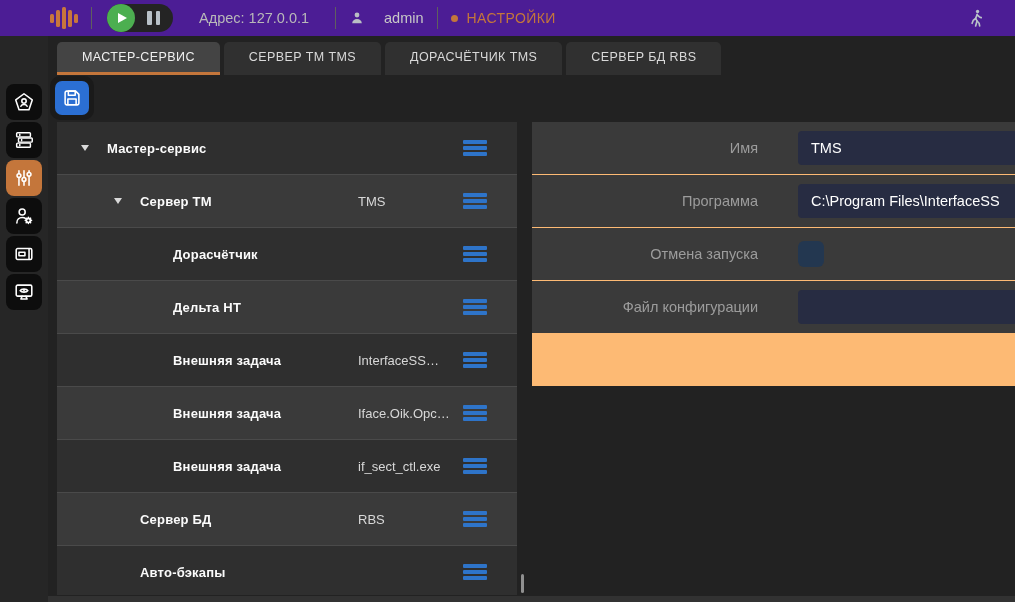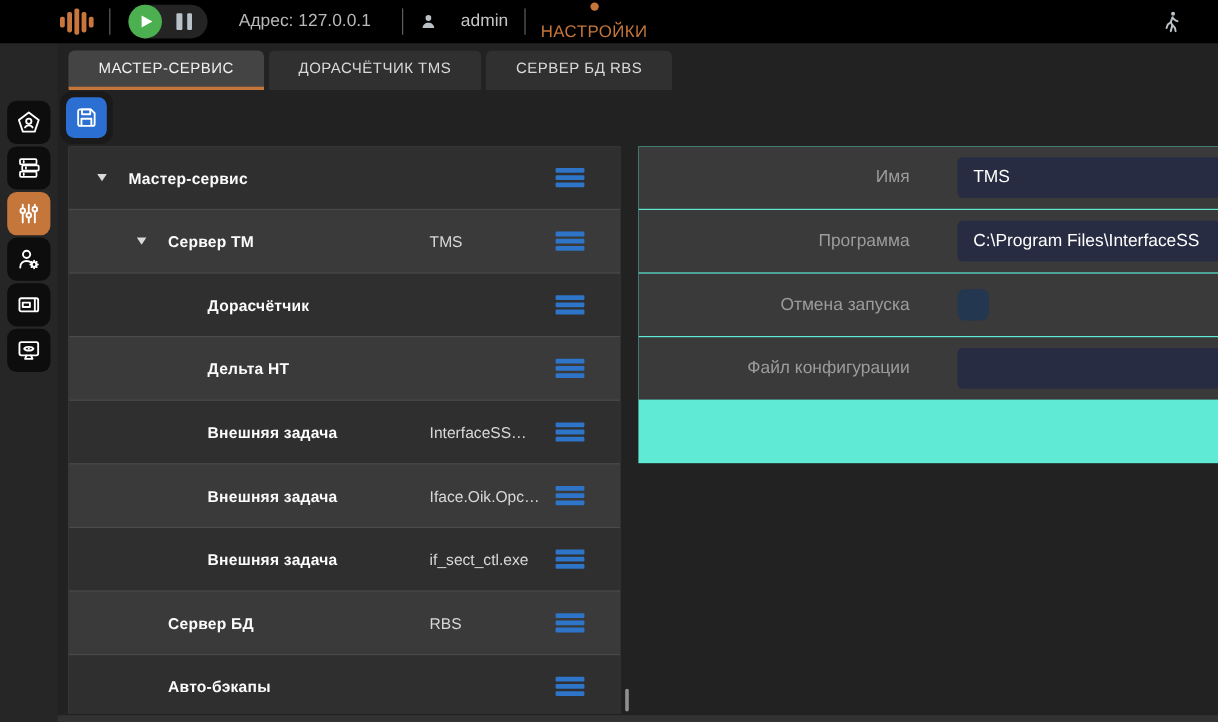--- a/index.html
+++ b/index.html
@@ -4,37 +4,37 @@
 <style>
   * { box-sizing: border-box; margin: 0; padding: 0; }
   html,body { width:1015px; height:602px; overflow:hidden; }
   body {
     position:relative; background:#222222;
     font-family:"Liberation Sans", sans-serif; color:#e0e0e0;
     -webkit-font-smoothing:antialiased;
   }
   
   .topbar{ position:absolute; left:0; top:0; width:1015px; height:36px;
-    background:#000000; display:flex; align-items:center; padding-left:50px; z-index:5;}
+    background:#4c1d95; display:flex; align-items:center; padding-left:50px; z-index:5;}
   .logo{ display:flex; align-items:flex-end; gap:2px; height:22px; align-items:center;}
   .logo i{ display:block; width:4px; background:#c9763d; border-radius:1.5px;}
   .vsep{ width:1px; height:22px; background:#5f5f5f; margin:0 13px;}
   .runpill{ width:66px; height:28px; background:#242424; border-radius:14px;
     display:flex; align-items:center; margin-left:2px;}
   .playbtn{ width:28px; height:28px; border-radius:50%; background:#4caf50;
     display:flex; align-items:center; justify-content:center; cursor:pointer;}
   .playbtn .tri{ width:0; height:0; border-left:9px solid #ffffff;
     border-top:5.5px solid transparent; border-bottom:5.5px solid transparent; margin-left:2px;}
   .pausebtn{ display:flex; gap:4px; margin-left:12px; cursor:pointer;}
   .pausebtn i{ display:block; width:4.5px; height:14px; background:#b9c2c9; border-radius:1px;}
   .addr{ color:#b9b9b9; font-size:14.5px; margin-left:26px;}
   .addr + .vsep{ margin-left:26px;}
   .userchip{ display:flex; align-items:center; gap:19px; color:#c7c7c7; font-size:14.5px; cursor:pointer;}
   .section{ display:flex; align-items:center; gap:9px; color:#c4763b; font-size:14px;
-    letter-spacing:.4px; cursor:pointer;flex-direction:column;}
+    letter-spacing:.4px; cursor:pointer;}
   .section .dot{ width:7px; height:7px; border-radius:50%; background:#c4763b;}
   .spacer{ flex:1;}
   .walker{ margin-right:28px; cursor:pointer; display:flex;}
   
   .tabbar{ position:absolute; left:48px; top:36px; right:0; height:39px;
     display:flex; align-items:flex-end; padding-left:9px; gap:4px;}
   .tab{ height:33px; padding:0 25px; display:flex; align-items:center;
     background:#303030; color:#d9d9d9; font-size:12.5px; letter-spacing:.4px;
     border-radius:5px 5px 0 0; border-bottom:3px solid transparent; cursor:pointer; white-space:nowrap;}
   .tab.active{ background:#444444; color:#f0f0f0; border-bottom-color:#c4763b;}
@@ -61,21 +61,21 @@
   .tree-row .val{ position:absolute; left:301px; font-size:13px; color:#d8d8d8; font-weight:normal;}
   .lvl0{ padding-left:50px;} .lvl1{ padding-left:83px;} .lvl2{ padding-left:116px;}
   .arrow{ position:absolute; width:0; height:0; border-left:4.5px solid transparent;
     border-right:4.5px solid transparent; border-top:6px solid #d9d9d9; cursor:pointer;}
   .lvl0 .arrow{ left:24px;} .lvl1 .arrow{ left:57px;}
   .burger{ position:absolute; left:406px; width:24px; display:flex; flex-direction:column;
     gap:2.5px; cursor:pointer;}
   .burger i{ display:block; height:3.5px; background:#2e74c9; border-radius:1px;}
   
   .formpanel{ position:absolute; left:532px; top:122px; right:0; height:264px;
-    background:#5eead4; overflow:hidden;}
+    background:#fdba74; overflow:hidden;}
   .form-row{ height:52px; margin-bottom:1px; background:#3a3a3a; position:relative;}
   .form-row .flabel{ position:absolute; left:0; top:50%; transform:translateY(-50%);
     width:226px; text-align:right; color:#9c9c9c; font-size:14.5px;}
   .form-row input[type=text]{ position:absolute; left:266px; right:-2px; top:9px; height:34px;
     background:#272c42; border:none; border-radius:4px; color:#ffffff;
     font-size:14.5px; font-family:"Liberation Sans",sans-serif; padding:0 13px; outline:none;}
   .checkbox{ position:absolute; left:266px; top:13px; width:26px; height:26px;
     background:#233750; border-radius:6px; cursor:pointer;}
   
   .vthumb{ position:absolute; left:521px; top:574px; width:3px; height:19px;
@@ -125,20 +125,21 @@
       <path d="M12.8 7.2 L11 12 L12.6 14.8 L11 20.5"></path>
       <path d="M11 12 L8.2 14.2 L7 17.5"></path>
       <path d="M12.8 8 L15.4 10.2 L17.4 11"></path>
       <path d="M12.6 14.8 L15 17.4 L15.6 20.5"></path>
     </svg>
   </span>
 </div>
 
 <div class="tabbar">
   <div class="tab active">МАСТЕР-СЕРВИС</div>
+  <div class="tab">СЕРВЕР ТМ TMS</div>
   <div class="tab">ДОРАСЧЁТЧИК TMS</div>
   <div class="tab">СЕРВЕР БД RBS</div>
 </div>
 
 <div class="sidebar">
   <div class="side-btn">
     <svg viewBox="0 0 24 24" fill="none" stroke="#ffffff" stroke-width="1.7" stroke-linejoin="round">
       <path d="M12 3 L21 9.8 L17.4 20.4 H6.6 L3 9.8 Z"></path>
       <circle cx="12" cy="11" r="2.4"></circle>
       <path d="M8.6 16.6 a3.6 2.8 0 0 1 6.8 0" stroke-linecap="round"></path>

